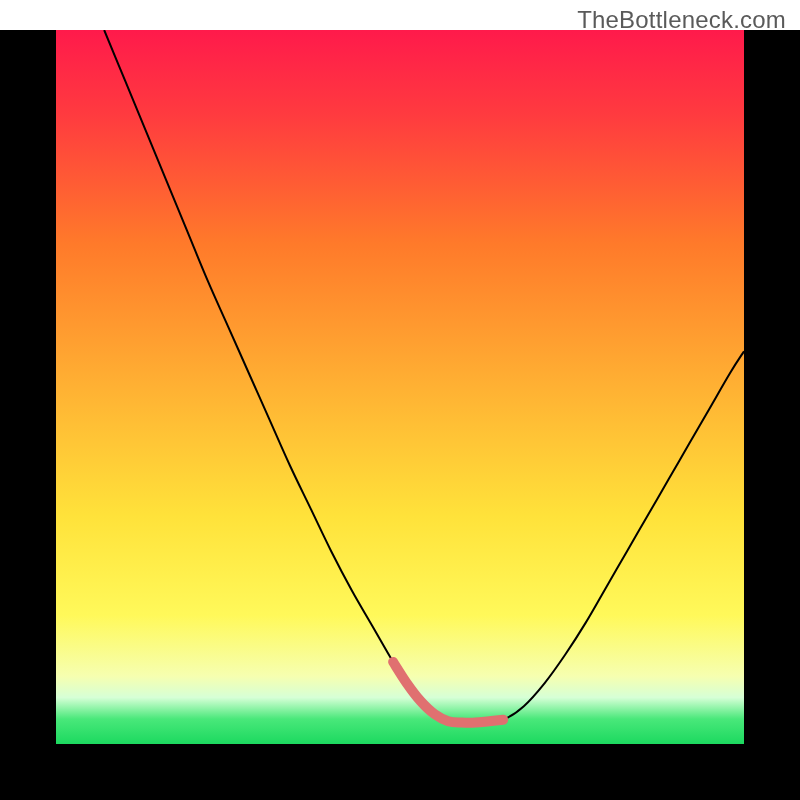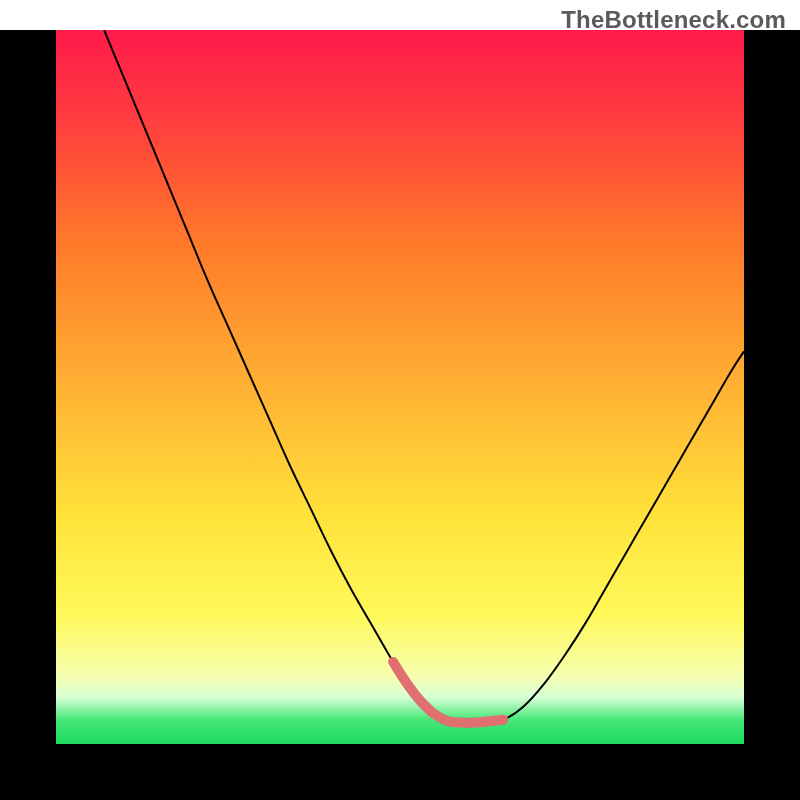--- a/index.html
+++ b/index.html
@@ -13,21 +13,21 @@
   .chart-container {
     position: relative;
     width: 800px;
     height: 800px;
   }
   .watermark {
     position: absolute;
     top: 6px;
     right: 14px;
     font-size: 24px;
-    font-weight: 700;
+    font-weight: 400;
     color: #5a5a5a;
     z-index: 10;
     letter-spacing: 0.2px;
   }
   svg.plot {
     position: absolute;
     top: 0;
     left: 0;
   }
 </style>

